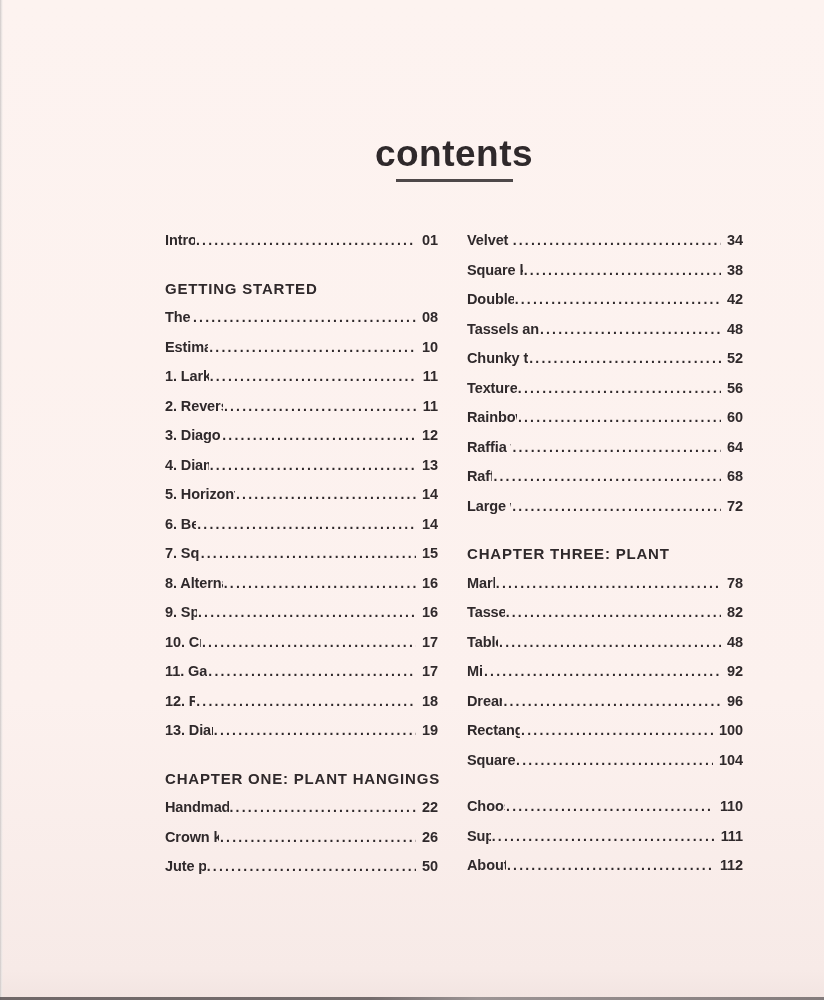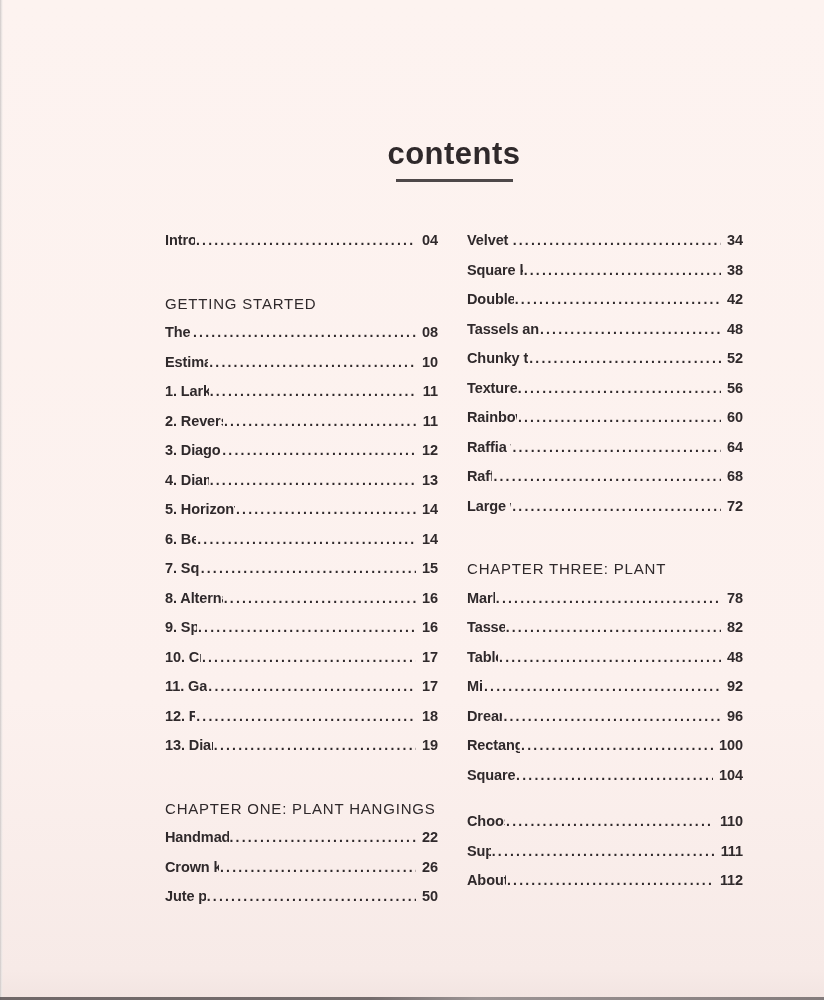--- a/index.html
+++ b/index.html
@@ -33,21 +33,21 @@
     background: linear-gradient(90deg, #585152 0%, #5d5657 45%, #8d8687 58%, #6f6869 100%);
     opacity: 0.85;
   }
   .title-wrap {
     margin: 136px 0 0 165px;
     width: 578px;
     text-align: center;
   }
   .title {
     margin: 0;
-    font-size: 31px;
+    font-size: 37px;
     line-height: 36px;
     font-weight: bold;
     letter-spacing: 0.5px;
   }
   .title-underline {
     width: 117px;
     height: 3px;
     margin: 7px auto 0 auto;
     background: #4e4849;
   }
@@ -87,23 +87,23 @@
     font-size: 14px;
   }
   .toc-page {
     margin-left: 6px;
     white-space: nowrap;
     text-align: right;
   }
   .toc-header {
     height: 29.5px;
     line-height: 29.5px;
-    margin-top: 33px;
+    margin-top: 18px;
     font-size: 15px;
-    font-weight: normal;
+    font-weight: bold;
     letter-spacing: 0.8px;
     white-space: nowrap;
   }
   .toc-spacer { height: 17px; }
 </style>
 </head>
 <body>
 
 <div class="page">
   <div class="left-edge"></div>
@@ -111,21 +111,21 @@
   <header class="title-wrap">
     <h1 class="title">contents</h1>
     <div class="title-underline"></div>
   </header>
 
   <main class="columns">
     <section class="toc-col col-left">
         <div class="toc-row">
           <span class="toc-label">Introduction</span>
           <span class="leader"></span>
-          <span class="toc-page">04</span>
+          <span class="toc-page">01</span>
         </div>
         <div class="toc-header">GETTING STARTED</div>
         <div class="toc-row">
           <span class="toc-label">The basics</span>
           <span class="leader"></span>
           <span class="toc-page">08</span>
         </div>
         <div class="toc-row">
           <span class="toc-label">Estimating lengths</span>
           <span class="leader"></span>

